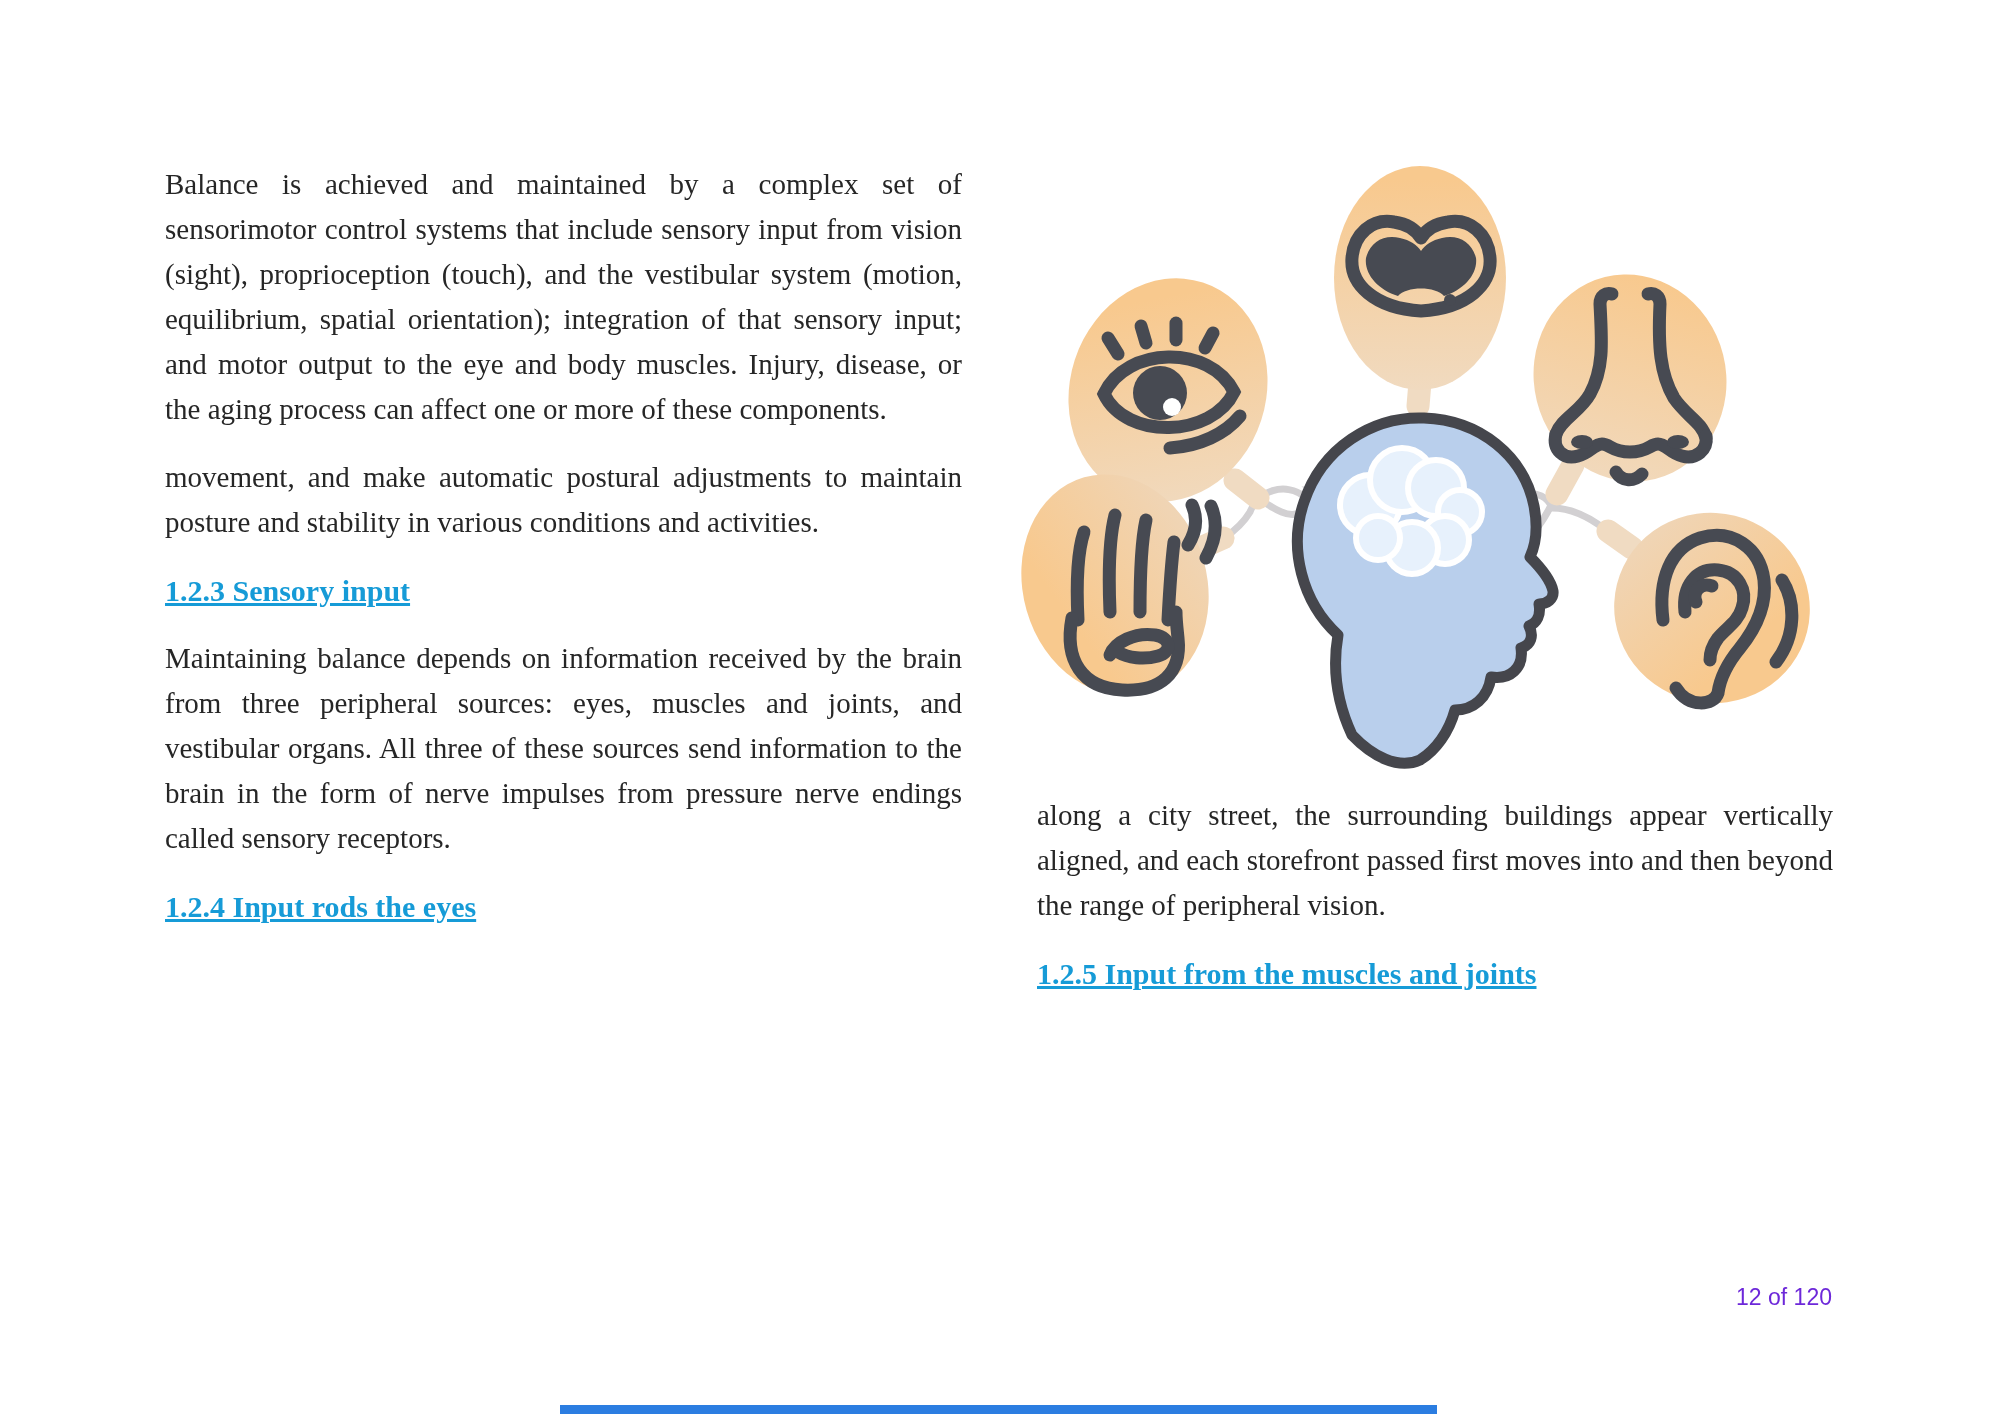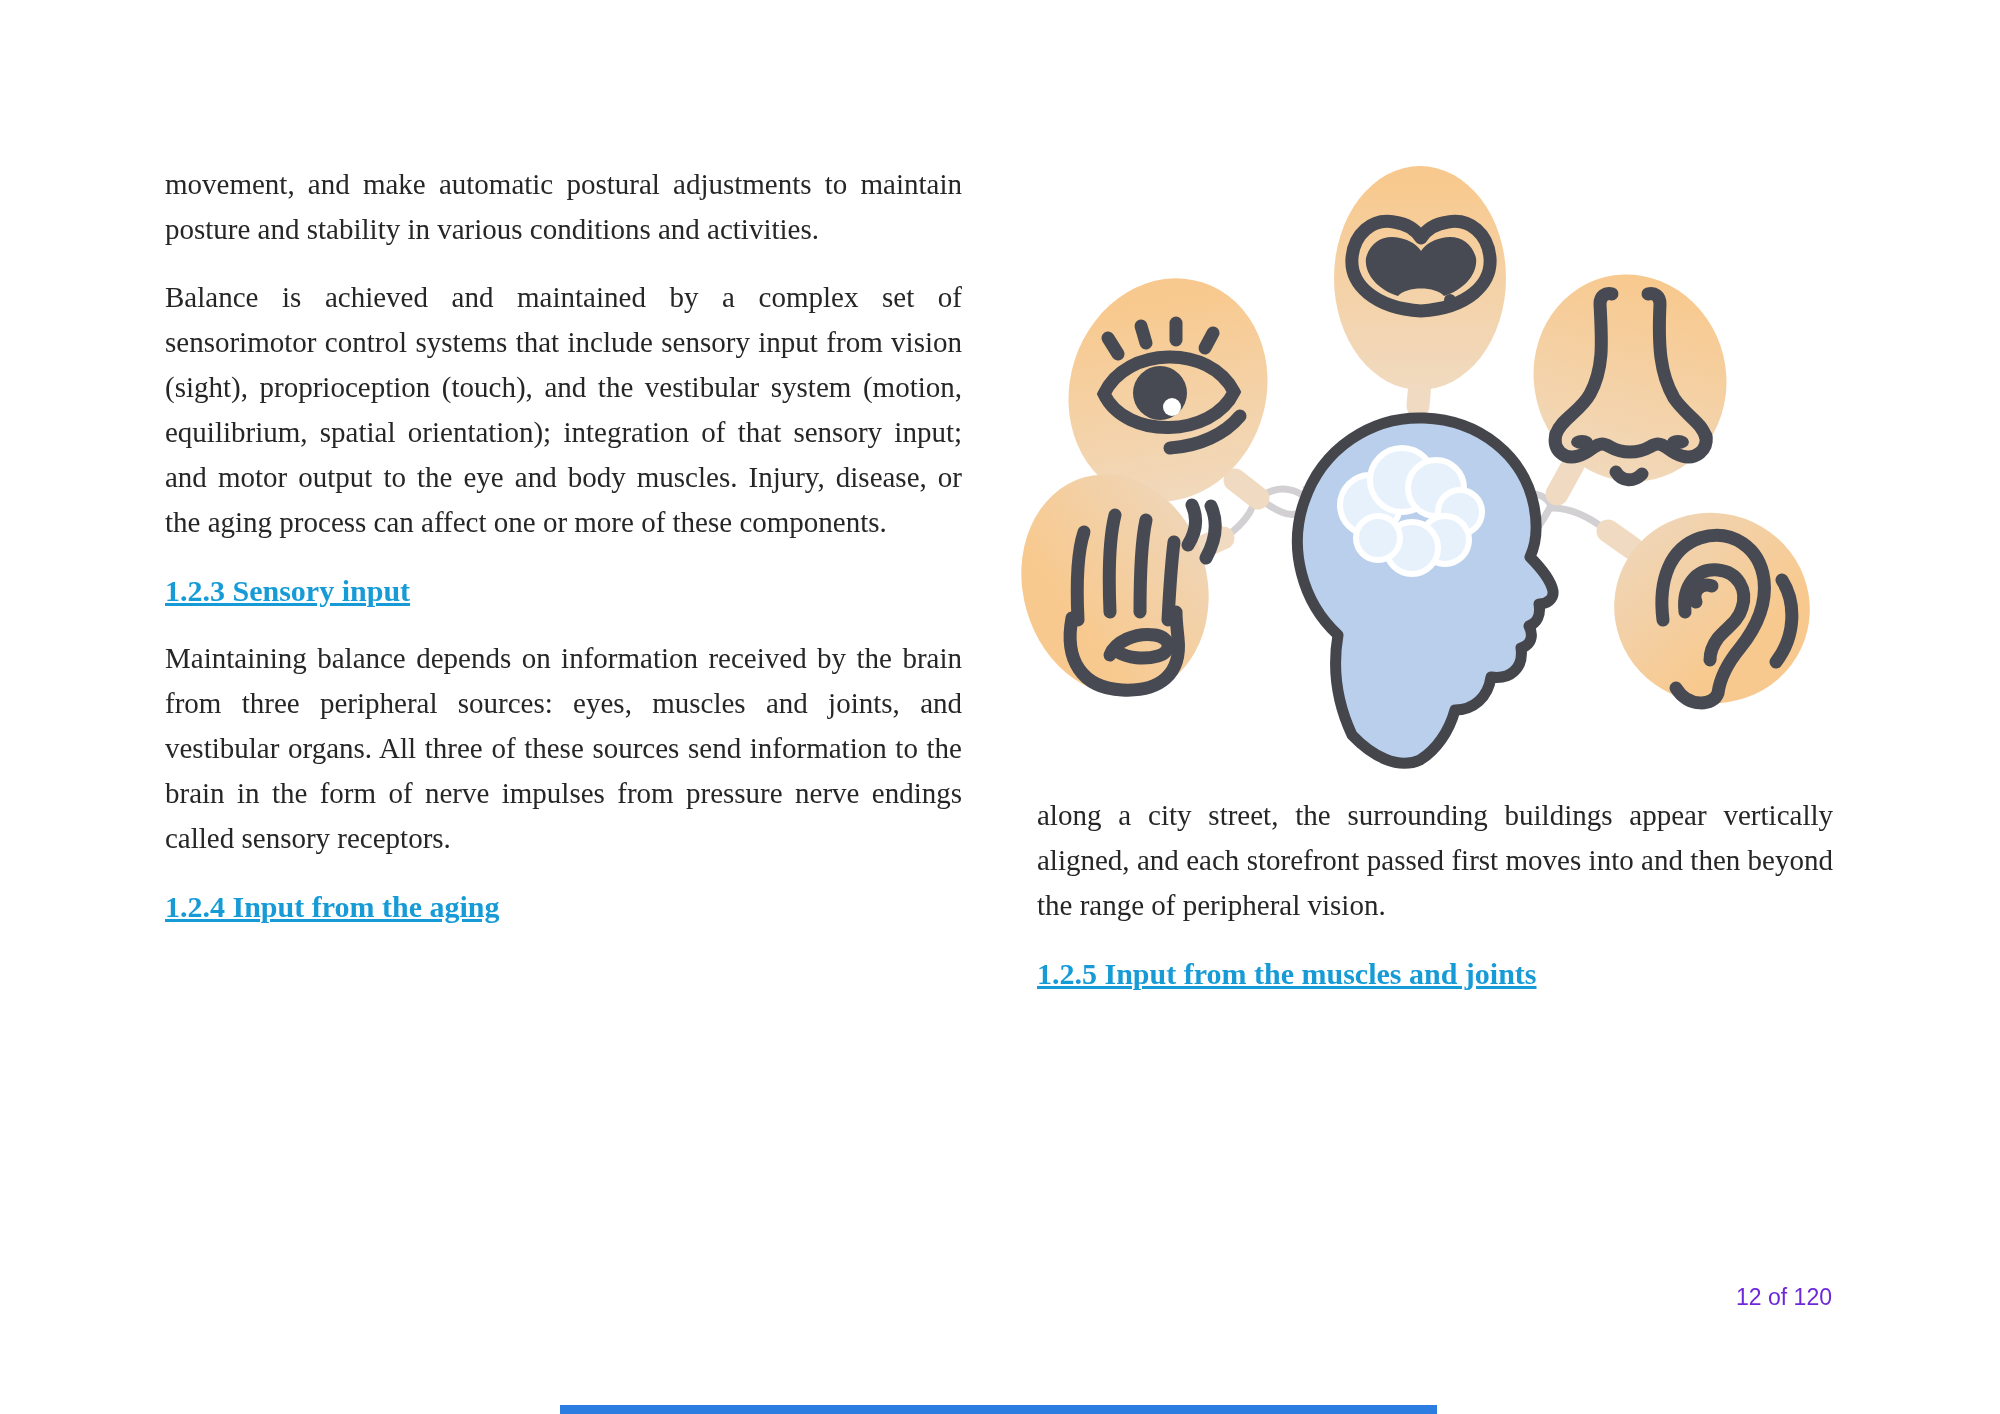--- a/index.html
+++ b/index.html
@@ -53,25 +53,25 @@
     position:absolute;
     left:560px;bottom:0;
     width:877px;height:9px;
     background:var(--progress-bar-blue);
   }
 </style>
 </head>
 <body>
 
 <div class="text-col col-left">
+  <p>Balance is achieved and maintained by a complex set of sensorimotor control systems that include sensory input from vision (sight), proprioception (touch), and the vestibular system (motion, equilibrium, spatial orientation); integration of that sensory input; and motor output to the eye and body muscles. Injury, disease, or the aging process can affect one or more of these components.</p>
   <p>movement, and make automatic postural adjustments to maintain posture and stability in various conditions and activities.</p>
-  <p>Balance is achieved and maintained by a complex set of sensorimotor control systems that include sensory input from vision (sight), proprioception (touch), and the vestibular system (motion, equilibrium, spatial orientation); integration of that sensory input; and motor output to the eye and body muscles. Injury, disease, or the aging process can affect one or more of these components.</p>
   <h2>1.2.3 Sensory input</h2>
   <p>Maintaining balance depends on information received by the brain from three peripheral sources: eyes, muscles and joints, and vestibular organs. All three of these sources send information to the brain in the form of nerve impulses from pressure nerve endings called sensory receptors.</p>
-  <h2>1.2.4 Input from the aging</h2>
+  <h2>1.2.4 Input rods the eyes</h2>
 </div>
 
 <div class="figure-wrap">
   <svg viewBox="0 0 830 620">
     <defs>
       <linearGradient id="gEye" gradientUnits="userSpaceOnUse" x1="120" y1="150" x2="230" y2="350">
         <stop offset="0" stop-color="#f8c98e"></stop>
           <stop offset="1" stop-color="#f0dbc2"></stop>
       </linearGradient>
       <linearGradient id="gMouth" gradientUnits="userSpaceOnUse" x1="400" y1="30" x2="400" y2="250">

